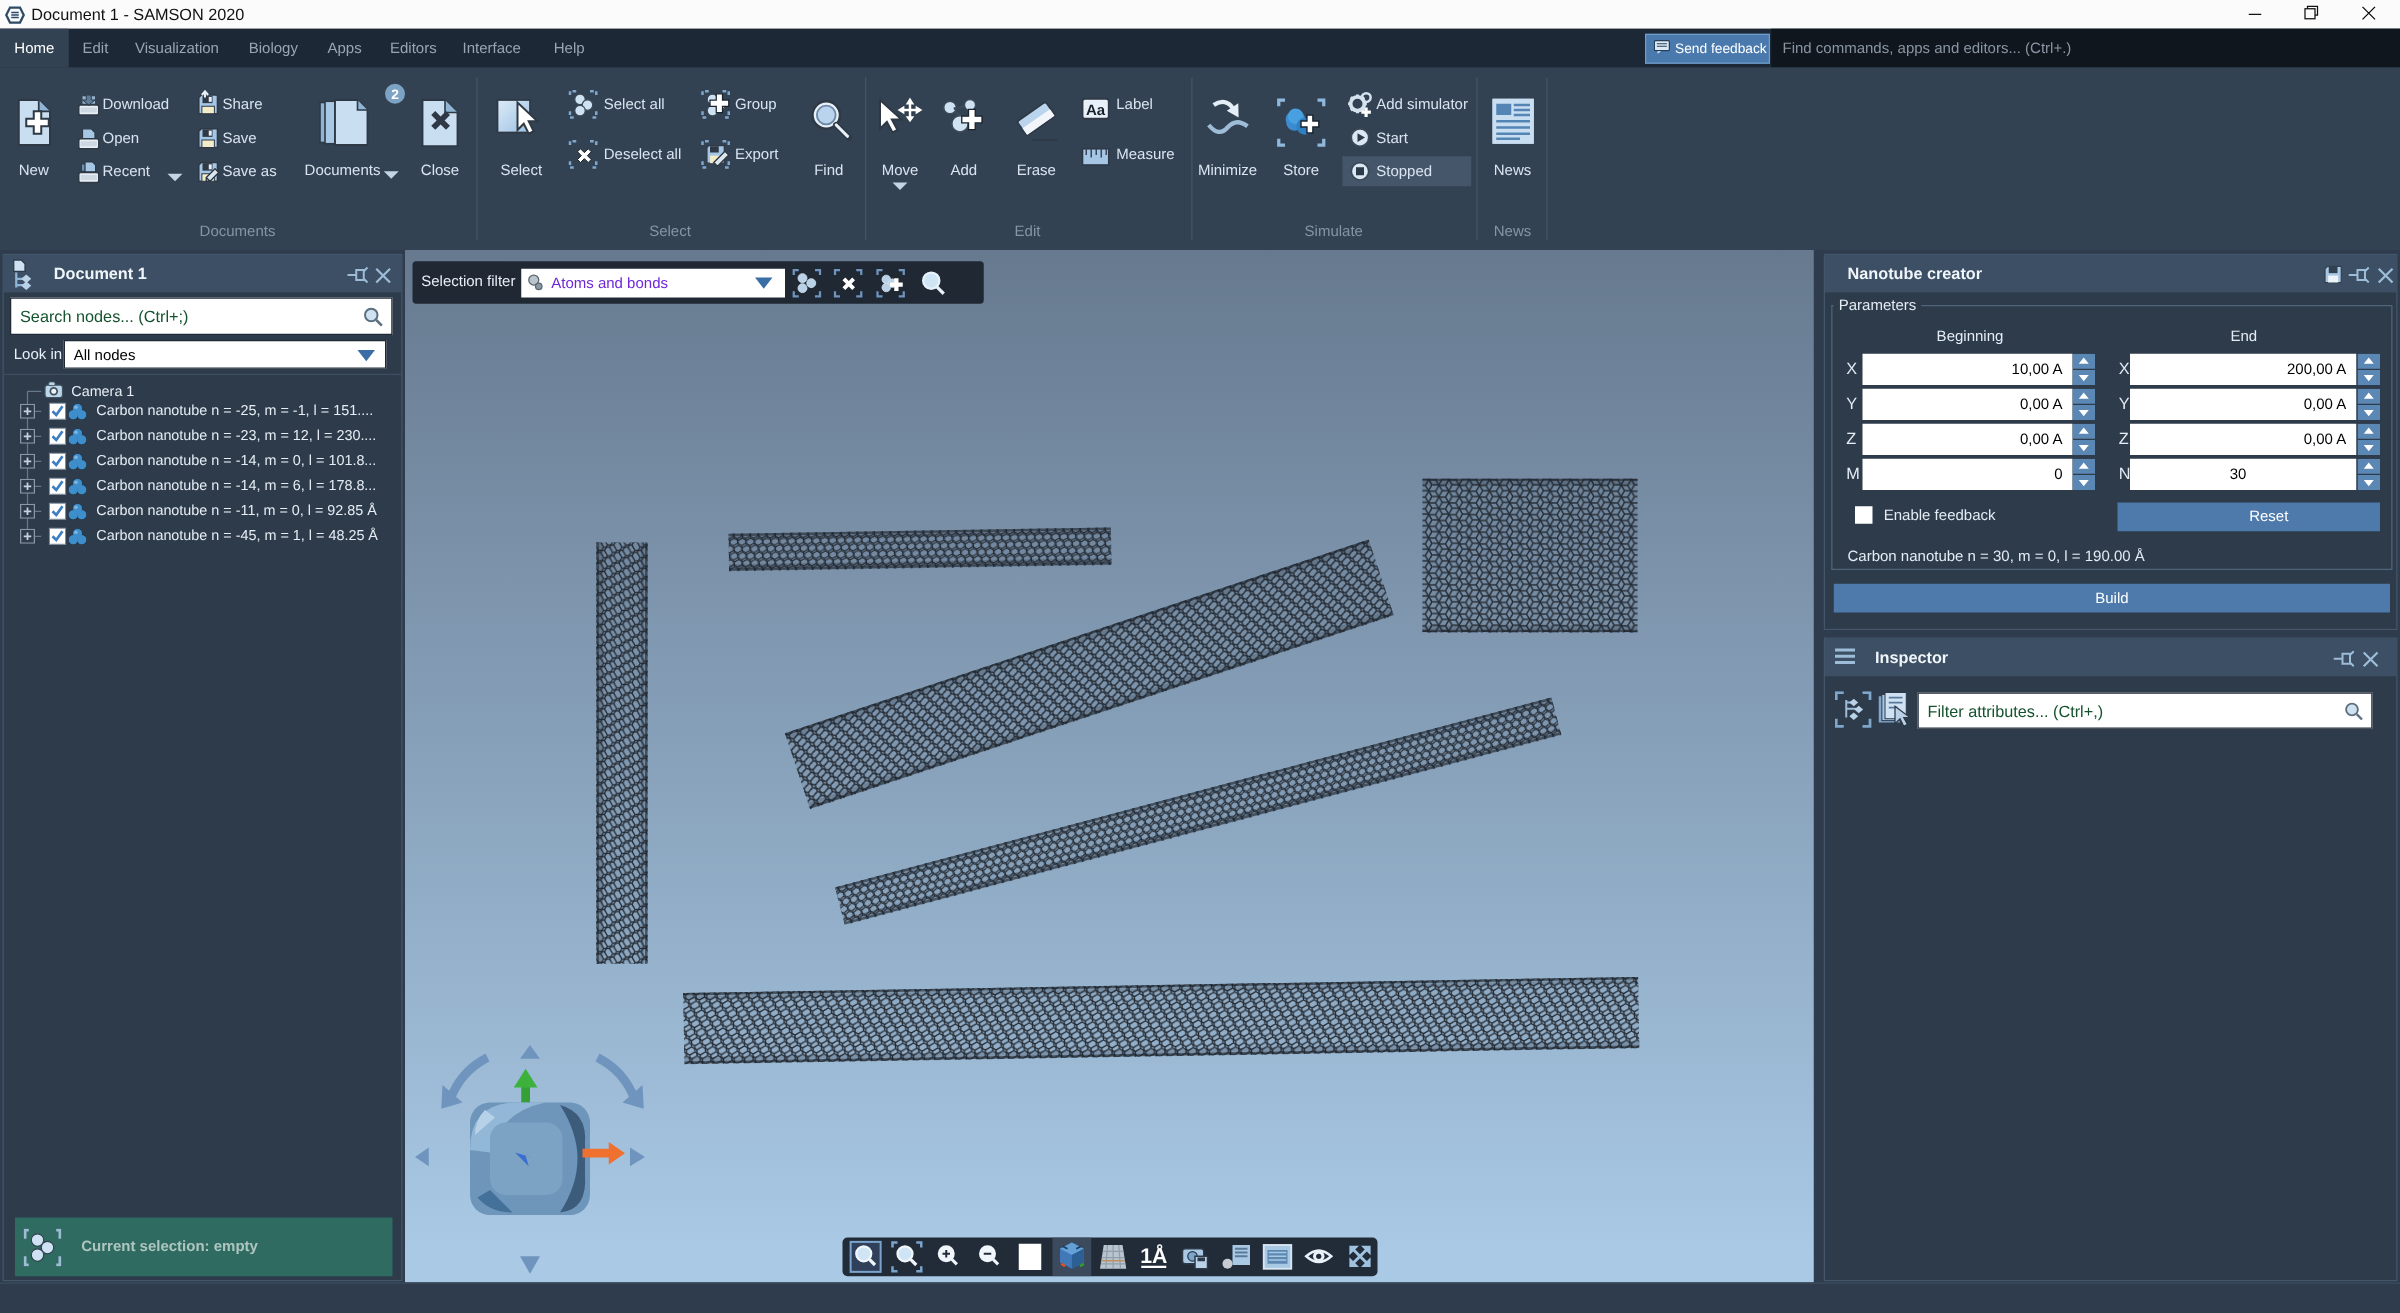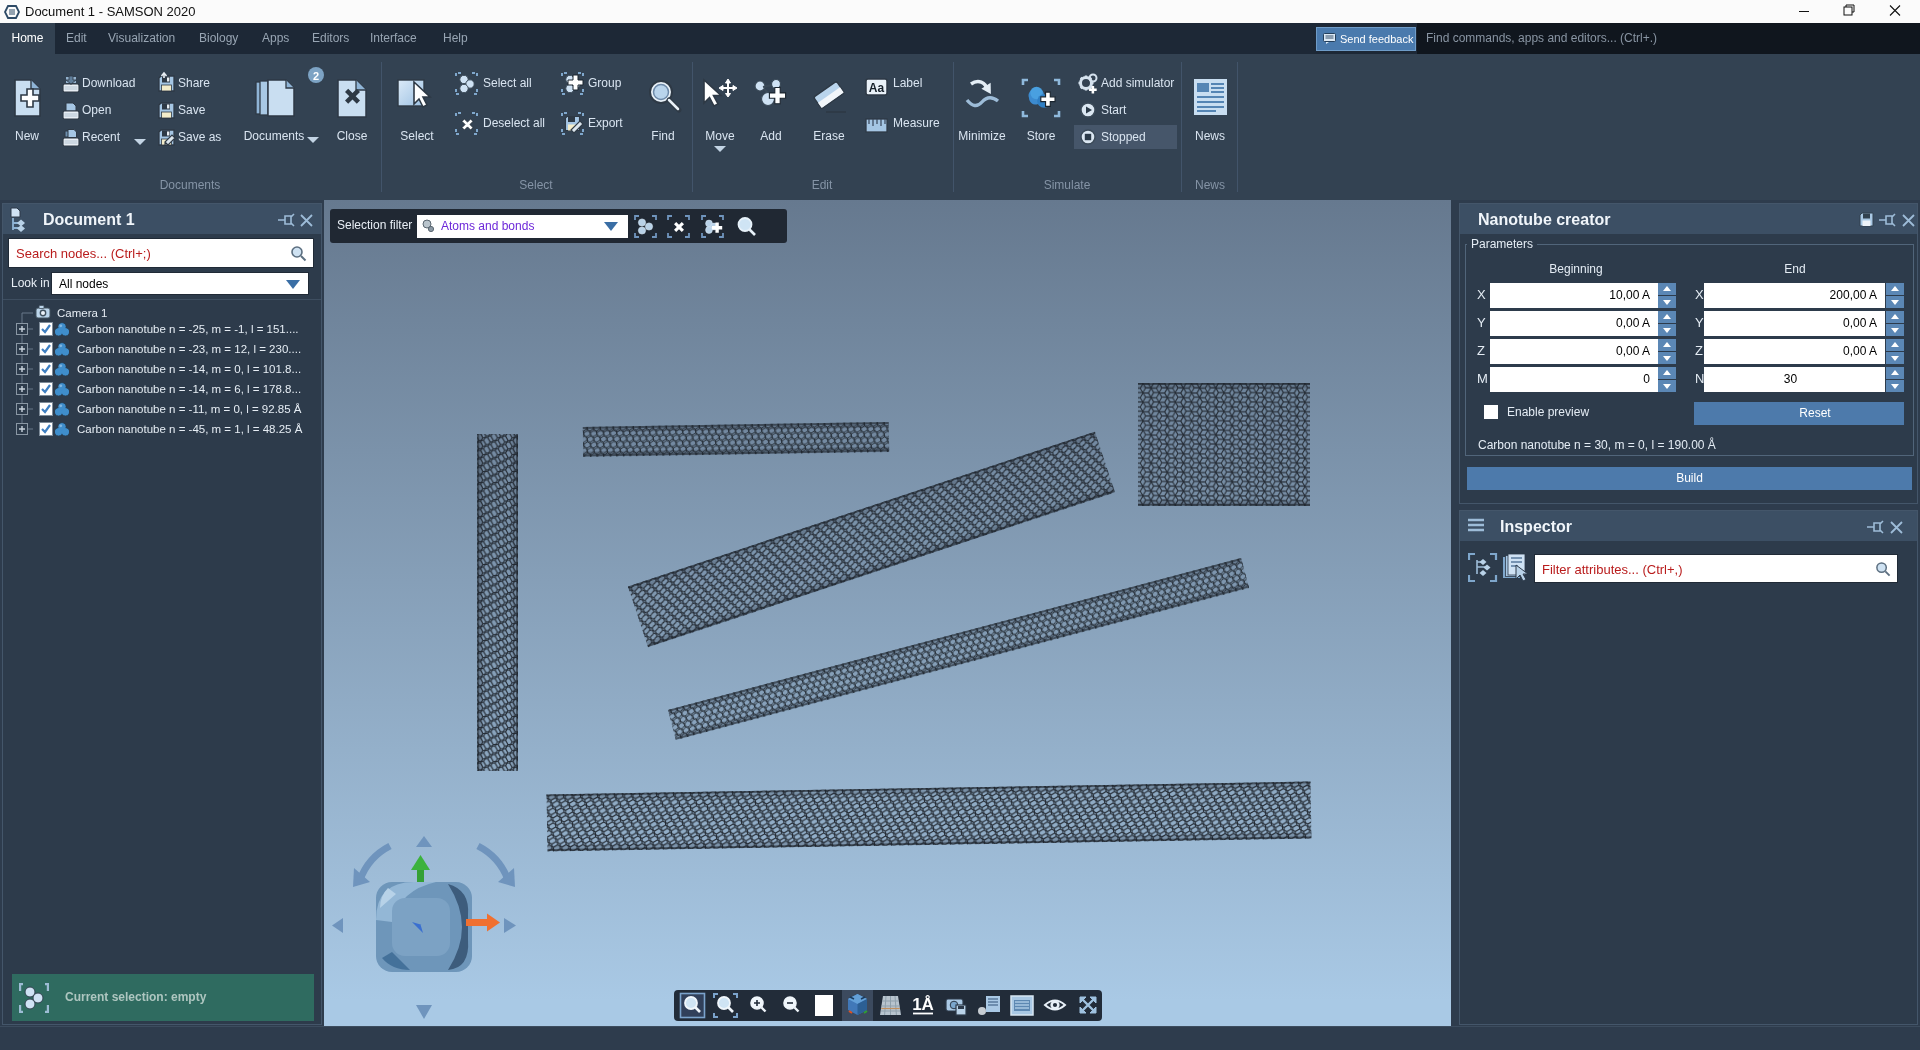--- a/index.html
+++ b/index.html
@@ -10,23 +10,23 @@
 .menu{position:absolute;top:0;height:31px;line-height:31px;font-size:12px;color:#98a5b3;}
 .menu.active{color:#fff;background:#334252;}
 #ribbon{position:absolute;left:0;top:54px;width:1920px;height:146px;background:#334252;}
 .rsep{position:absolute;top:62px;width:1px;height:130px;background:#42546a;top:8px;}
 .rlabel{position:absolute;top:124px;font-size:12px;color:#8594a6;text-align:center;}
 #main{position:absolute;left:0;top:200px;width:1920px;height:826px;background:#2e3c4d;}
 #statusbar{position:absolute;left:0;top:1026px;width:1920px;height:24px;background:#2e3c4d;border-top:1px solid #3c4c5e;}
 
 #lpanel{position:absolute;left:2px;top:3px;width:320px;height:822px;background:#2d3b4b;border:1px solid #44566a;}
 .phead{position:absolute;left:0;top:0;width:100%;height:30px;background:#3c4f64;}
-.phead .pt{position:absolute;top:7px;font-size:16px;font-weight:bold;color:#f0f5fa;}
+.phead .pt{position:absolute;top:7px;font-size:13px;font-weight:bold;color:#f0f5fa;}
 .searchbox{position:absolute;background:#fff;border:1px solid #202a36;}
-.searchbox .ph{position:absolute;left:7px;top:50%;transform:translateY(-50%);font-size:13px;color:#b91c1c;}
+.searchbox .ph{position:absolute;left:7px;top:50%;transform:translateY(-50%);font-size:13px;color:#14532d;}
 .treerow{position:absolute;left:0;height:20px;font-size:11.5px;color:#e6edf4;line-height:20px;white-space:nowrap;}
 #greenbar{position:absolute;left:9px;top:770px;width:302px;height:47px;background:#2f6b60;}
 
 #viewport{position:absolute;left:324px;top:0px;width:1127px;height:826px;background:linear-gradient(#66798f,#a9c9e5 97%,#a9c9e5);}
 #selfilter{position:absolute;left:6px;top:9px;width:457px;height:34px;background:#202833;border-radius:3px;}
 #btoolbar{position:absolute;left:350px;top:790px;width:428px;height:31px;background:#222c39;border-radius:4px;}
 
 #rpanel1{position:absolute;left:1459px;top:3px;width:459px;height:301px;background:#2d3b4b;border:1px solid #44566a;}
 #rpanel2{position:absolute;left:1459px;top:310px;width:459px;height:515px;background:#2d3b4b;border:1px solid #44566a;}
 .input{position:absolute;background:#fff;font-size:12px;color:#000;}
@@ -775,21 +775,21 @@
 <div class="abs" style="left:235px;top:167px;font-size:13px;color:#e4ecf4;">N</div>
 <div class="input" style="left:244px;top:163px;width:181px;height:25px;line-height:25px;text-align:center;padding-right:8px;">30</div>
 <svg class="abs" style="left:426px;top:163px" width="18" height="25">
           <rect x="0" y="0" width="18" height="12" fill="#5b87b5"></rect>
           <rect x="0" y="13" width="18" height="12" fill="#5b87b5"></rect>
           <path d="M9 3 L13 8 L5 8 Z" fill="#fff"></path>
           <path d="M5 17 L13 17 L9 22 Z" fill="#fff"></path>
         </svg>
       </div>
   <div style="position:absolute;left:24px;top:201px;width:14px;height:14px;background:#fff;"></div>
-  <div style="position:absolute;left:47px;top:201px;font-size:12px;color:#e4ecf4;">Enable preview</div>
+  <div style="position:absolute;left:47px;top:201px;font-size:12px;color:#e4ecf4;">Enable feedback</div>
   <div class="btn" style="left:234px;top:198px;width:210px;height:23px;line-height:23px;padding-left:32px;">Reset</div>
   <div style="position:absolute;left:18px;top:234px;font-size:12px;color:#e4ecf4;">Carbon nanotube n = 30, m = 0, l = 190.00 Å</div>
   <div class="btn" style="left:7px;top:263px;width:445px;height:23px;line-height:23px;">Build</div>
  </div>
  <div id="rpanel2">
   <div class="phead">
     <svg style="position:absolute;left:6px;top:5px" width="20" height="20" viewBox="0 0 20 20">
           <path d="M2 4 L18 4 M2 9 L18 9 M2 14 L18 14" stroke="#9dbcd8" stroke-width="2.4"></path>
         </svg>
     <div class="pt" style="left:40px;">Inspector</div>

